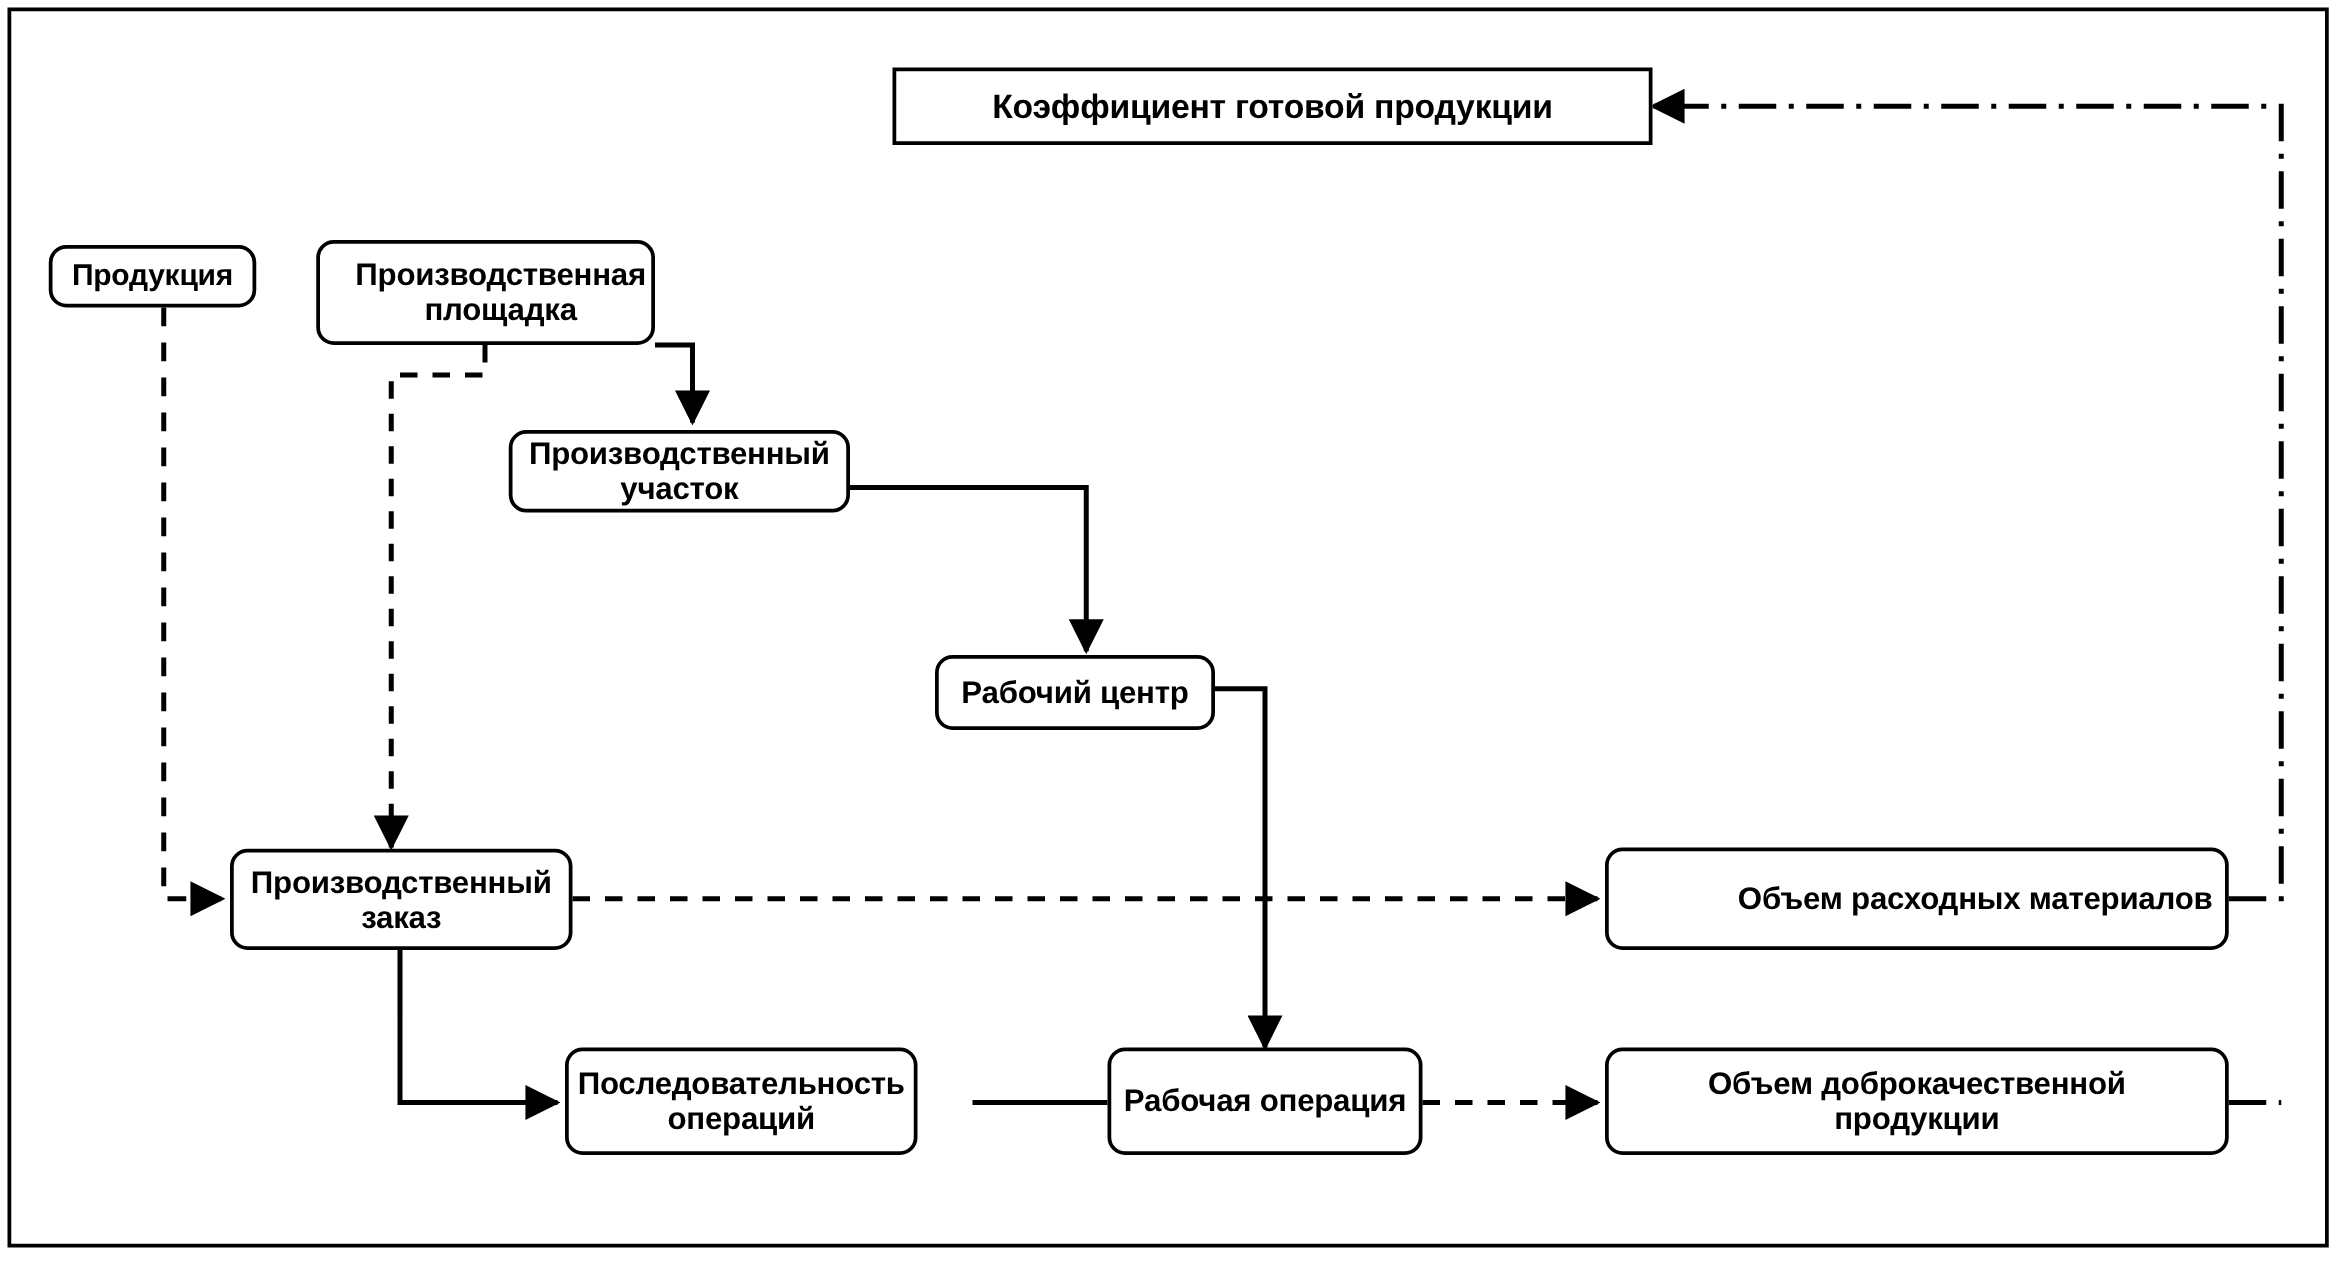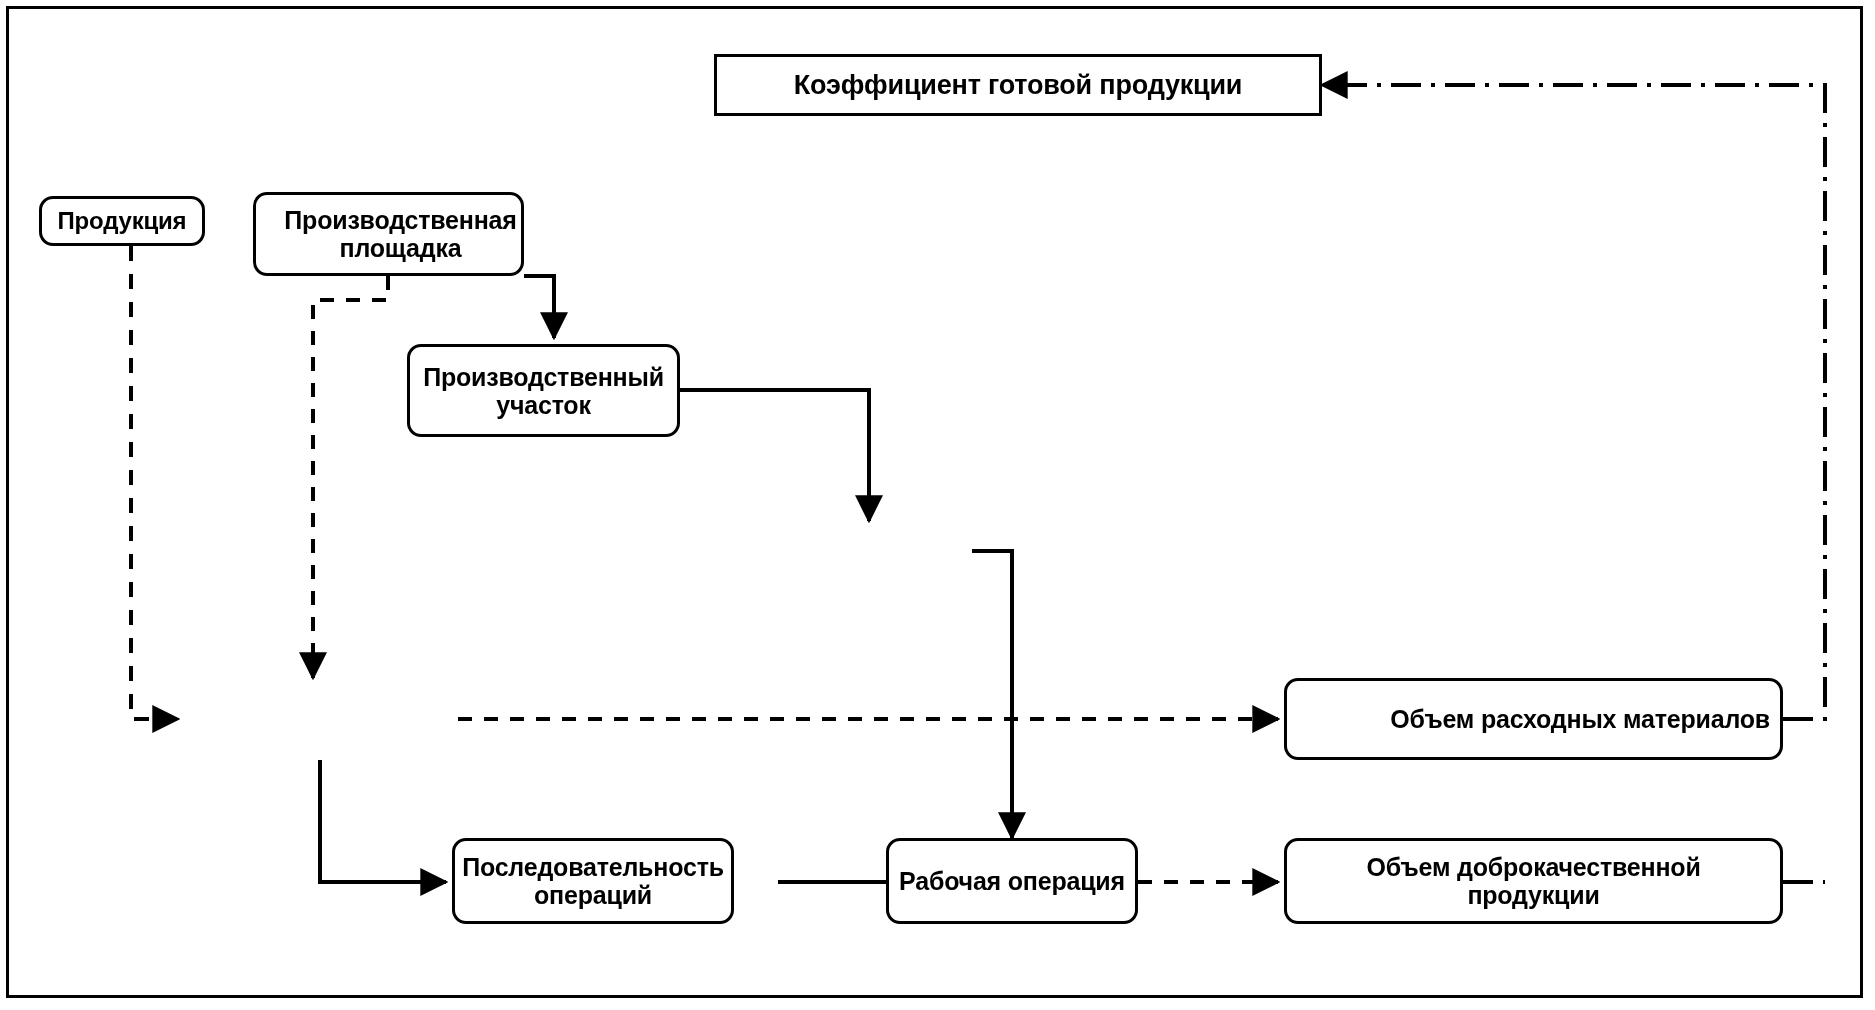--- a/index.html
+++ b/index.html
@@ -97,25 +97,31 @@
   </div>
 
   <div class="node rounded" style="left:39px; top:196px; width:166px; height:50px; font-size:24px;">
     <span class="node-label">Продукция</span>
   </div>
 
   <div class="node rounded" style="left:253px; top:192px; width:271px; height:84px; font-size:25px;padding-left:24px;">
     <span class="node-label">Производственная площадка</span>
   </div>
 
-  <div class="node rounded" style="left:407px; top:344px; width:273px; height:93px; font-size:25px;">
+  <div class="node rounded" style="left:407px; top:344px; width:273px; height:66px; font-size:25px;">
     <span class="node-label">Производственный участок</span>
   </div>
 
+  <div class="node rounded" style="left:748px; top:524px; width:224px; height:60px; font-size:25px;">
+    <span class="node-label">Рабочий центр</span>
+  </div>
 
+  <div class="node rounded" style="left:184px; top:679px; width:274px; height:81px; font-size:25px;">
+    <span class="node-label">Производственный заказ</span>
+  </div>
 
   <div class="node rounded" style="left:452px; top:838px; width:282px; height:86px; font-size:25px;">
     <span class="node-label">Последовательность операций</span>
   </div>
 
   <div class="node rounded" style="left:886px; top:838px; width:252px; height:86px; font-size:25px;">
     <span class="node-label">Рабочая операция</span>
   </div>
 
   <div class="node rounded" style="left:1284px; top:678px; width:499px; height:82px; font-size:25px;justify-content:flex-end;">

